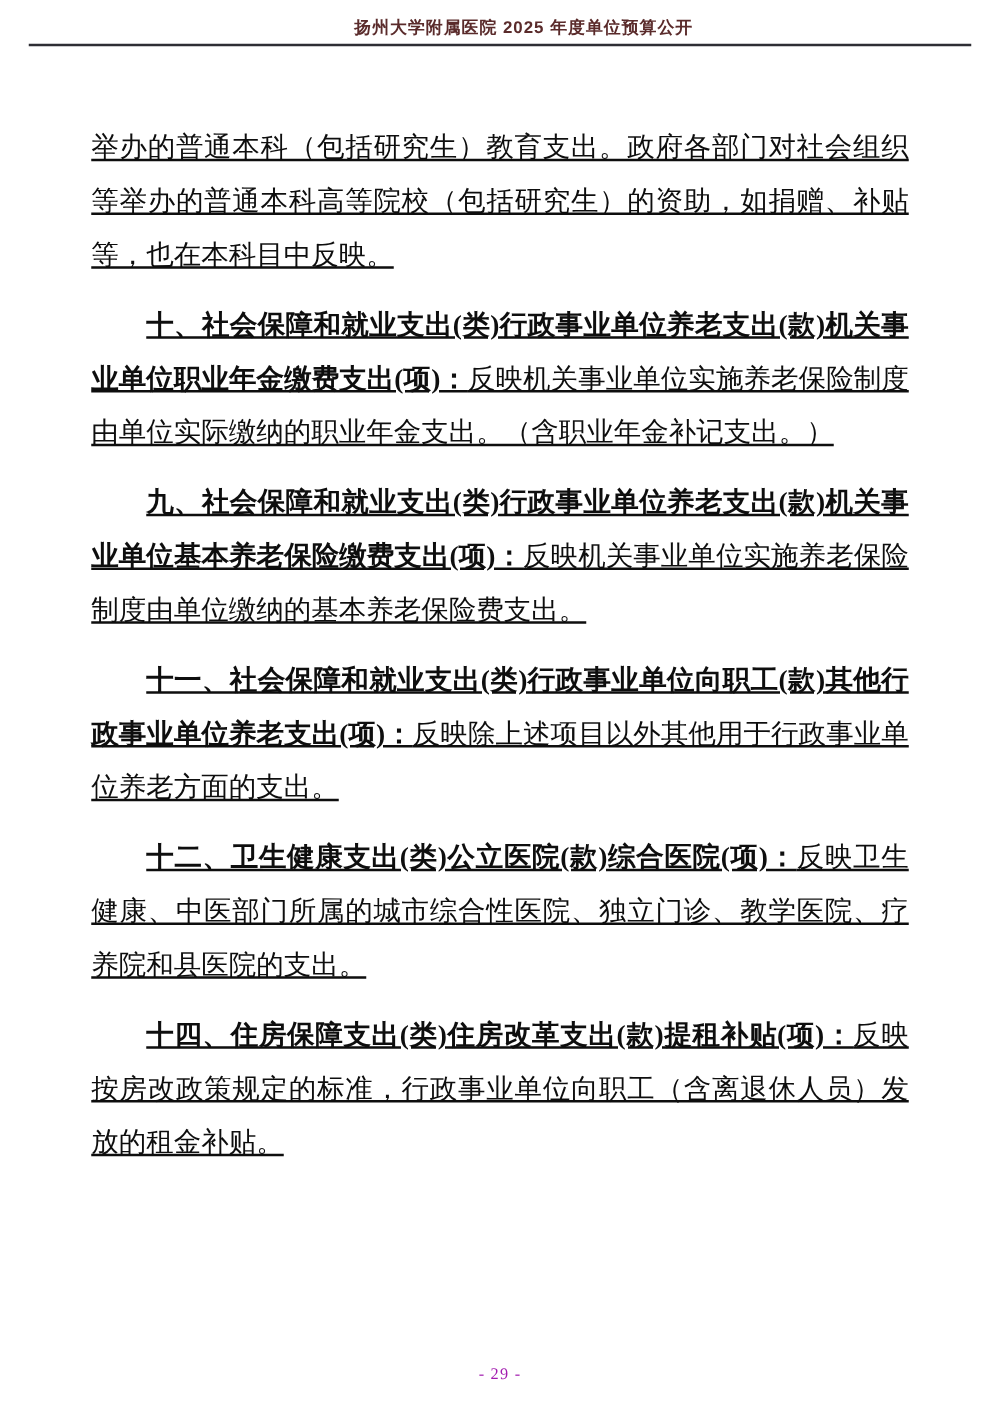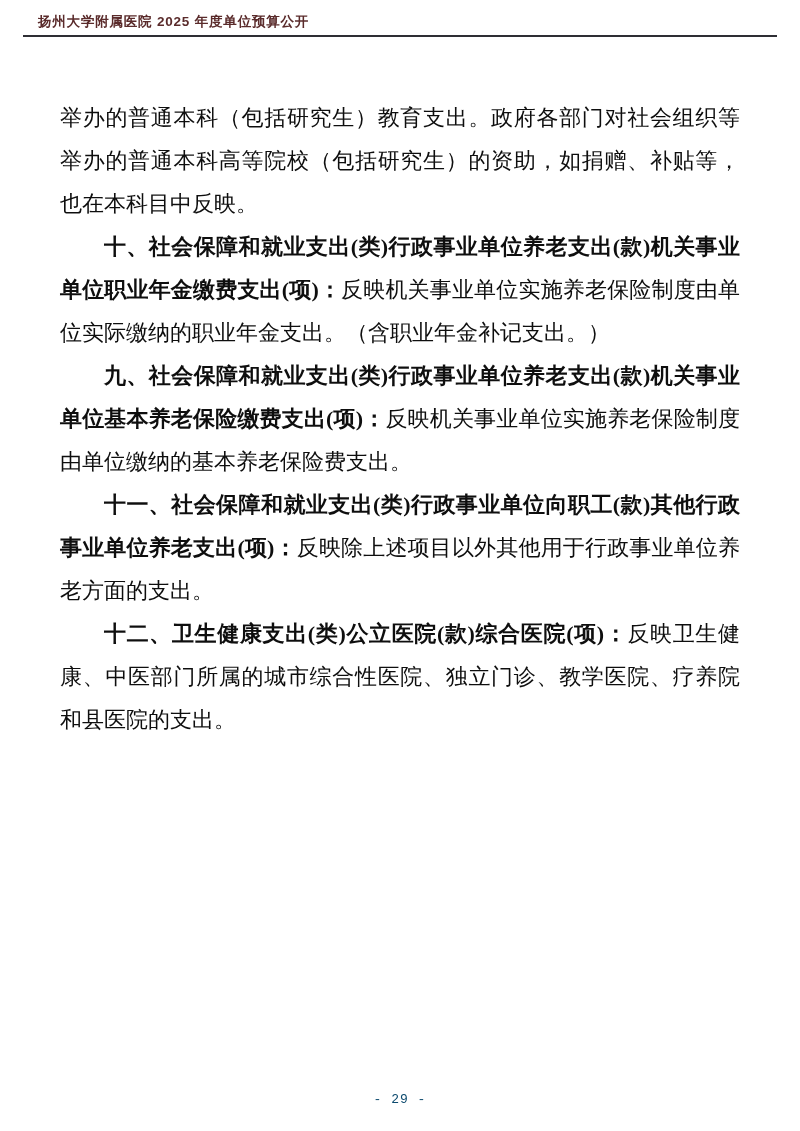--- a/index.html
+++ b/index.html
@@ -11,20 +11,21 @@
     position: relative;
     width: 800px;
     height: 1131px;
     background: #ffffff;
     overflow: hidden;
     font-family: "Liberation Serif", "DejaVu Serif", serif;
   }
   
   .doc-header {
     padding-top: 12px;
+    text-align: center;
   }
   .doc-header-title {
     display: block;
     margin-left: 38px;
     font-family: "Liberation Sans", "DejaVu Sans", sans-serif;
     font-weight: bold;
     font-size: 13.5px;
     letter-spacing: 0.8px;
     color: #5a2b2b;
     line-height: 20px;
@@ -39,40 +40,41 @@
   .content {
     margin: 59px 60px 0 60px;
     font-size: 22px;
     line-height: 43px;
     color: #0e0e0e;
     text-align: justify;
     text-justify: inter-character;
     word-break: break-all;
   }
   .content p {
-    margin: 0;
+    margin: 13px;
     padding: 0;
     text-indent: 2em;
+    text-decoration: underline;
   }
   .content p.no-indent {
     text-indent: 0;
   }
   .para-lead {
     font-weight: bold;
   }
   
   .doc-footer {
     position: absolute;
     left: 0;
     bottom: 24px;
     width: 100%;
     text-align: center;
-    font-family: Liberation Mono, monospace;
+    font-family: Liberation Serif, serif;
     font-size: 13px;
-    color: #0c4a6e;
+    color: #a21caf;
     letter-spacing: 1px;
   }
 </style>
 </head>
 <body>
 
 <div class="page">
 
   <div class="doc-header">
     <span class="doc-header-title">扬州大学附属医院 2025 年度单位预算公开</span>
@@ -85,20 +87,21 @@
 
     <p><span class="para-lead">十、社会保障和就业支出(类)行政事业单位养老支出(款)机关事业单位职业年金缴费支出(项)：</span><span>反映机关事业单位实施养老保险制度由单位实际缴纳的职业年金支出。（含职业年金补记支出。）</span></p>
 
     <p><span class="para-lead">九、社会保障和就业支出(类)行政事业单位养老支出(款)机关事业单位基本养老保险缴费支出(项)：</span><span>反映机关事业单位实施养老保险制度由单位缴纳的基本养老保险费支出。</span></p>
 
     <p><span class="para-lead">十一、社会保障和就业支出(类)行政事业单位向职工(款)其他行政事业单位养老支出(项)：</span><span>反映除上述项目以外其他用于行政事业单位养老方面的支出。</span></p>
 
     <p><span class="para-lead">十二、卫生健康支出(类)公立医院(款)综合医院(项)：</span><span>反映卫生健康、中医部门所属的城市综合性医院、独立门诊、教学医院、疗养院和县医院的支出。</span></p>
 
 
+    <p><span class="para-lead">十四、住房保障支出(类)住房改革支出(款)提租补贴(项)：</span><span>反映按房改政策规定的标准，行政事业单位向职工（含离退休人员）发放的租金补贴。</span></p>
 
   </div>
 
   <div class="doc-footer">
     <span>- 29 -</span>
   </div>
 
 </div>
 
 </body></html>

